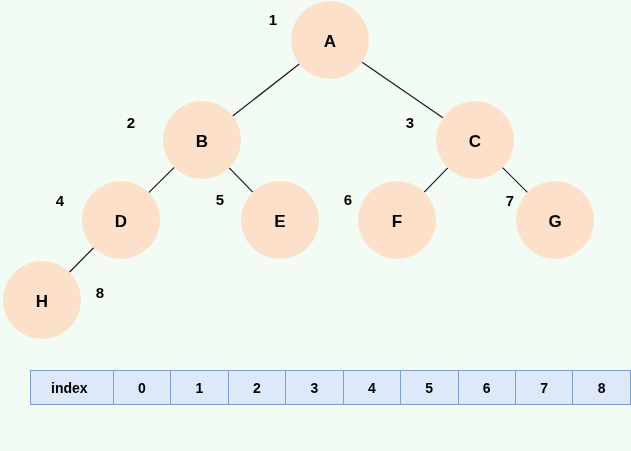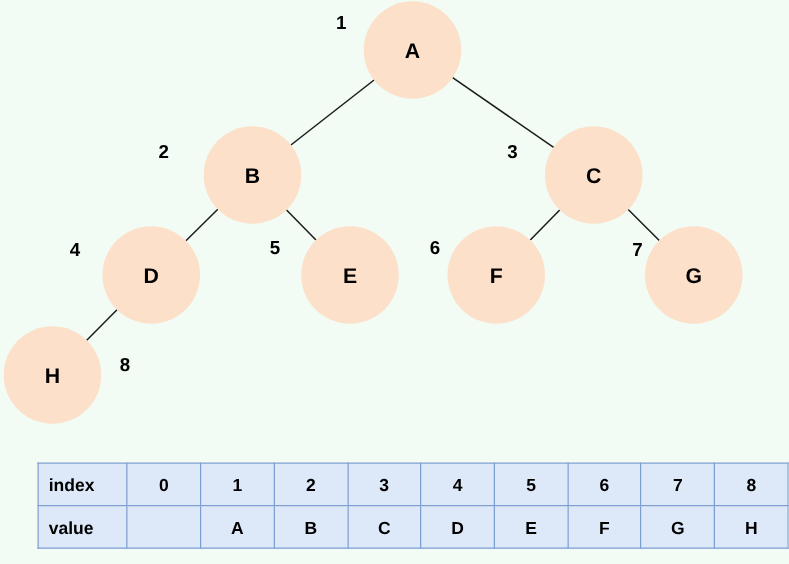--- a/index.html
+++ b/index.html
@@ -62,21 +62,21 @@
     font-weight: bold;
     color: #000000;
     text-align: center;
     height: 33px;
     width: 59px;
     padding: 0;
   }
   table.array-table td.row-head {
     width: 63px;
     text-align: left;
-    padding-left: 8px;
+    padding-left: 20px;
   }
 </style>
 </head>
 <body>
 
 <svg id="tree-canvas" viewBox="0 0 631 360">
   <g id="edges-group">
       <line x1="299.267049424742" y1="64.01011763692028" x2="232.73295057525797" y2="115.98988236307972" class="tree-edge"></line>
       <line x1="362.10529865069697" y1="62.141585276342724" x2="442.89470134930303" y2="117.85841472365728" class="tree-edge"></line>
       <line x1="174.25208403282213" y1="167.40534910338556" x2="148.74791596717787" y2="192.59465089661444" class="tree-edge"></line>
@@ -139,27 +139,15 @@
           <td>0</td>
           <td>1</td>
           <td>2</td>
           <td>3</td>
           <td>4</td>
           <td>5</td>
           <td>6</td>
           <td>7</td>
           <td>8</td>
         </tr>
-        <tr>
-          <td class="row-head">value</td>
-          <td></td>
-          <td>A</td>
-          <td>B</td>
-          <td>C</td>
-          <td>D</td>
-          <td>E</td>
-          <td>F</td>
-          <td>G</td>
-          <td>H</td>
-        </tr>
       </tbody>
   </table>
 </div>
 
 </body></html>

